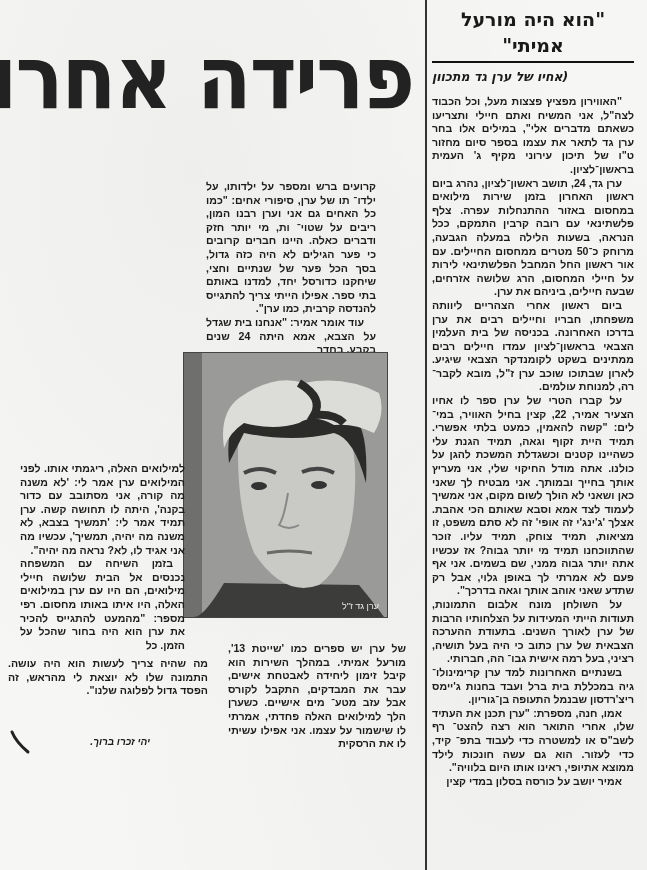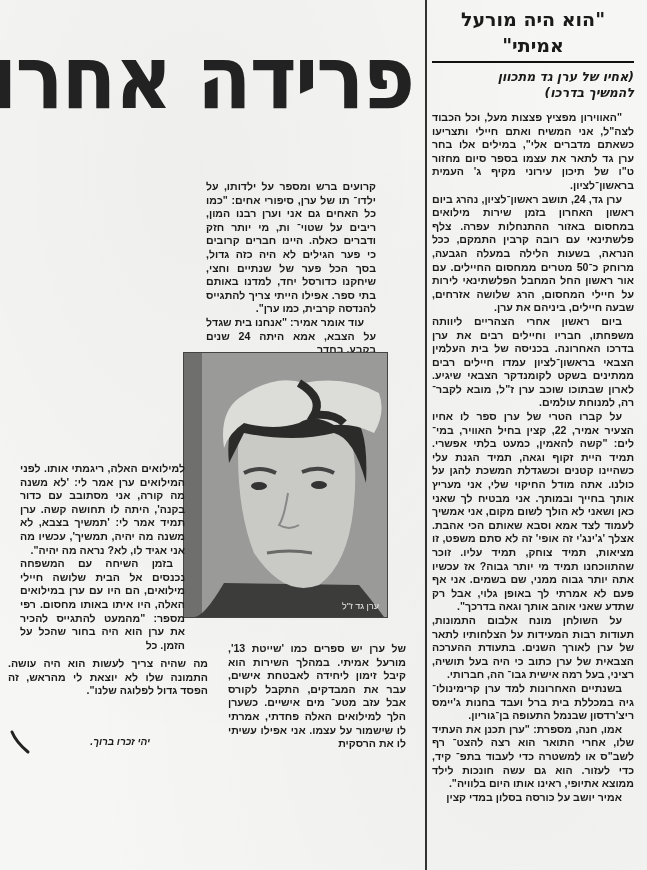--- a/index.html
+++ b/index.html
@@ -35,21 +35,21 @@
   }
   .side-title {
     font-family: "DejaVu Sans", "Liberation Sans", sans-serif;
     font-size: 19px; font-weight: bold; text-align: center;
     margin: 2px 0 0 0; padding-bottom: 3px;
     border-bottom: 2px solid #111; line-height: 26px;
   }
   .side-sub {
     font-family: "DejaVu Sans", "Liberation Sans", sans-serif;
     font-style: italic; font-weight: bold; font-size: 12.5px;
-    text-align: right; line-height: 16px; margin: 6px 0 10px 0;
+    text-align: left; line-height: 16px; margin: 6px 0 10px 0;
   }
   .body-text {
     font-family: "Liberation Sans", "DejaVu Sans", sans-serif;
     font-size: 10.6px; line-height: 13.6px; font-weight: bold;
     text-align: justify; direction: rtl; color: #1c1c1c;
   }
   .body-text p { margin: 0; text-indent: 12px; }
   .mid-col {
     position: absolute; left: 206px; top: 180px; width: 170px; direction: rtl;
   }
@@ -88,28 +88,27 @@
 <div class="page">
 
   <div class="headline">פרידה אחרונה</div>
 
   <div class="vrule"></div>
 
   <div class="right-col">
     <div class="side-title">"הוא היה מורעל אמיתי"</div>
     <div class="side-sub">
       <div>(אחיו של ערן גד מתכוון</div>
-      <div>להמשיך בדרכו)</div>
     </div>
     <div class="body-text">
       <p>"האווירון מפציץ פצצות מעל, וכל הכבוד לצה"ל, אני המשיח ואתם חיילי ותצריעו כשאתם מדברים אלי", במילים אלו בחר ערן גד לתאר את עצמו בספר סיום מחזור ט"ו של תיכון עירוני מקיף ג' העמית בראשון־לציון.</p>
       <p>ערן גד, 24, תושב ראשון־לציון, נהרג ביום ראשון האחרון בזמן שירות מילואים במחסום באזור ההתנחלות עפרה. צלף פלשתינאי עם רובה קרבין התמקם, ככל הנראה, בשעות הלילה במעלה הגבעה, מרוחק כ־50 מטרים ממחסום החיילים. עם אור ראשון החל המחבל הפלשתינאי לירות על חיילי המחסום, הרג שלושה אזרחים, שבעה חיילים, ביניהם את ערן.</p>
       <p>ביום ראשון אחרי הצהריים ליוותה משפחתו, חבריו וחיילים רבים את ערן בדרכו האחרונה. בכניסה של בית העלמין הצבאי בראשון־לציון עמדו חיילים רבים ממתינים בשקט לקומנדקר הצבאי שיגיע. לארון שבתוכו שוכב ערן ז"ל, מובא לקבר־ רה, למנוחת עולמים.</p>
       <p>על קברו הטרי של ערן ספר לו אחיו הצעיר אמיר, 22, קצין בחיל האוויר, במי־ לים: "קשה להאמין, כמעט בלתי אפשרי. תמיד היית זקוף וגאה, תמיד הגנת עלי כשהיינו קטנים וכשגדלת המשכת להגן על כולנו. אתה מודל החיקוי שלי, אני מעריץ אותך בחייך ובמותך. אני מבטיח לך שאני כאן ושאני לא הולך לשום מקום, אני אמשיך לעמוד לצד אמא וסבא שאותם הכי אהבת. אצלך 'ג'ינג'י זה אופי' זה לא סתם משפט, זו מציאות, תמיד צוחק, תמיד עליו. זוכר שהתווכחנו תמיד מי יותר גבוה? אז עכשיו אתה יותר גבוה ממני, שם בשמים. אני אף פעם לא אמרתי לך באופן גלוי, אבל רק שתדע שאני אוהב אותך וגאה בדרכך".</p>
-      <p>על השולחן מונח אלבום התמונות, תעודות רבות המעידות על הצלחותיו לתאר של ערן לאורך השנים. בתעודת ההערכה הצבאית של ערן כתוב כי היה בעל תושיה, רציני, בעל רמה אישית גבו־ הה, חברותי.</p>
+      <p>על השולחן מונח אלבום התמונות, תעודות הייתי המעידות על הצלחותיו הרבות של ערן לאורך השנים. בתעודת ההערכה הצבאית של ערן כתוב כי היה בעל תושיה, רציני, בעל רמה אישית גבו־ הה, חברותי.</p>
       <p>בשנתיים האחרונות למד ערן קרימינולו־ גיה במכללת בית ברל ועבד בחנות ג'יימס ריצ'רדסון שבנמל התעופה בן־גוריון.</p>
       <p>אמו, חנה, מספרת: "ערן תכנן את העתיד שלו, אחרי התואר הוא רצה להצט־ רף לשב"ס או למשטרה כדי לעבוד בתפ־ קיד, כדי לעזור. הוא גם עשה חונכות לילד ממוצא אתיופי, ראינו אותו היום בלוויה".</p>
       <p>אמיר יושב על כורסה בסלון במדי קצין</p>
     </div>
   </div>
 
   <div class="mid-col body-text">
     <p style="text-indent:0">קרועים ברש ומספר על ילדותו, על ילדו־ תו של ערן, סיפורי אחים: "כמו כל האחים גם אני וערן רבנו המון, ריבים על שטוי־ ות, מי יותר חזק ודברים כאלה. היינו חברים קרובים כי פער הגילים לא היה כזה גדול, בסך הכל פער של שנתיים וחצי, שיחקנו כדורסל יחד, למדנו באותם בתי ספר. אפילו הייתי צריך להתגייס להנדסה קרבית, כמו ערן".</p>
     <p>עוד אומר אמיר: "אנחנו בית שגדל על הצבא, אמא היתה 24 שנים בקבע, בחדר</p>
   </div>

